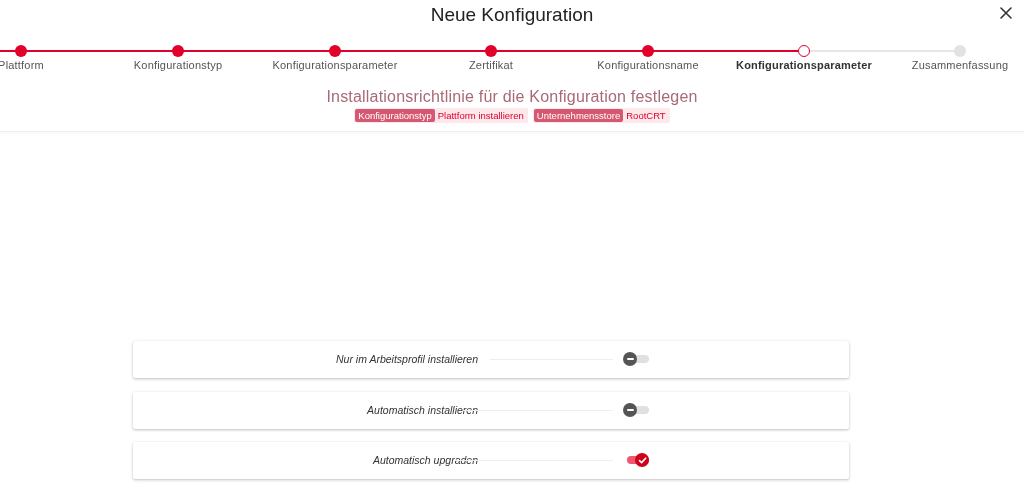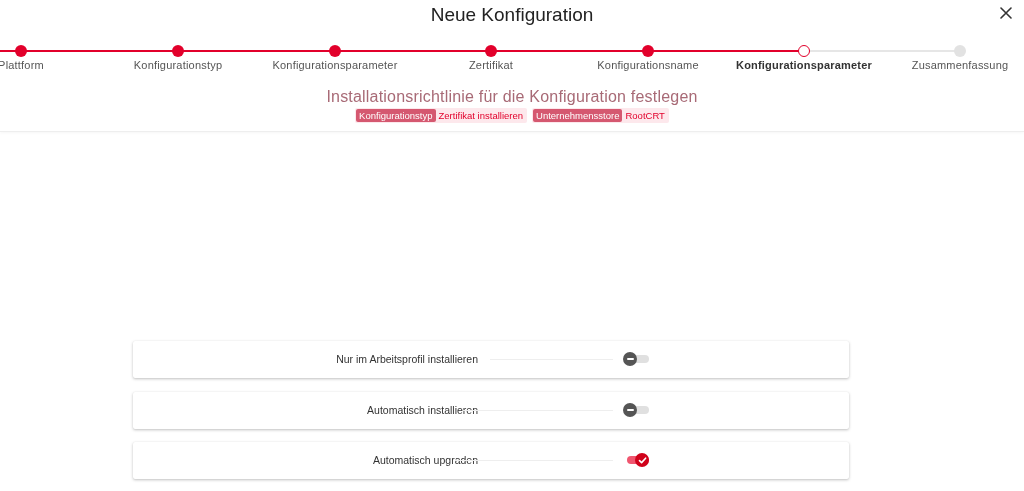--- a/index.html
+++ b/index.html
@@ -21,21 +21,21 @@
   .dot.todo { background: #e2e2e2; }
   .label { position: absolute; top: 15px; left: 0; transform: translateX(-50%); white-space: nowrap; font-size: 11px; color: #555; letter-spacing: 0.2px; }
   .label.current { font-weight: bold; color: #333; }
 
   .subtitle { position: absolute; left: 0; right: 0; top: 88px; text-align: center; font-size: 16px; color: #a86a76; letter-spacing: 0.2px; }
   .tags { position: absolute; left: 0; right: 0; top: 108px; display: flex; justify-content: center; gap: 5px; }
   .tag { display: flex; align-items: center; background: #fde8ec; border-radius: 2px; height: 15px; padding-right: 4px; }
   .tag-key { background: #d55870; color: #fff; font-size: 9.5px; padding: 1px 3px; border-radius: 2px; height: 13px; line-height: 11px; margin: 1px 3px 1px 1px; }
   .tag-val { color: #e2002b; font-size: 9.5px; line-height: 13px; }
 
-  .card { position: absolute; left: 133px; width: 716px; height: 37px; background: #fff; border-radius: 2px; box-shadow: 0 1px 3px rgba(0,0,0,0.25), 0 0 1px rgba(0,0,0,0.06); }
+  .card { position: absolute; left: 133px; width: 716px; height: 37px; background: #fff; border-radius: 2px; box-shadow: 0 1px 3px rgba(0,0,0,0.25), 0 0 1px rgba(0,0,0,0.06); font-style: italic; }
   .card-label { position: absolute; left: 0; width: 345px; top: 12px; text-align: right; font-size: 10.5px; color: #333; }
   .card-line { position: absolute; top: 18px; height: 1px; background: #eeeeee; }
   .toggle { position: absolute; top: 11px; left: 490px; width: 28px; height: 14px; cursor: pointer; }
   .toggle .bar { position: absolute; left: 4px; top: 3px; width: 22px; height: 8px; border-radius: 4px; }
   .toggle .knob { position: absolute; top: 0; width: 14px; height: 14px; border-radius: 50%; display: flex; align-items: center; justify-content: center; }
   .toggle.off .bar { background: #e0e0e0; }
   .toggle.off .knob { left: 0; background: #555; }
   .toggle.off .knob::after { content: ""; width: 7px; height: 2px; background: #fff; border-radius: 1px; }
   .toggle.on .bar { background: #f0566f; }
   .toggle.on .knob { left: 12px; background: #d0021b; }
@@ -83,21 +83,21 @@
       <div class="dot todo"></div>
       <div class="label">Zusammenfassung</div>
     </div>
   </div>
 
   <div class="subtitle">Installationsrichtlinie für die Konfiguration festlegen</div>
 
   <div class="tags">
     <div class="tag">
       <span class="tag-key">Konfigurationstyp</span>
-      <span class="tag-val">Zertifikat installieren</span>
+      <span class="tag-val">Plattform installieren</span>
     </div>
     <div class="tag">
       <span class="tag-key">Unternehmensstore</span>
       <span class="tag-val">RootCRT</span>
     </div>
   </div>
 </div>
 
 <div class="card" style="top:341px">
   <div class="card-label">Nur im Arbeitsprofil installieren</div>

